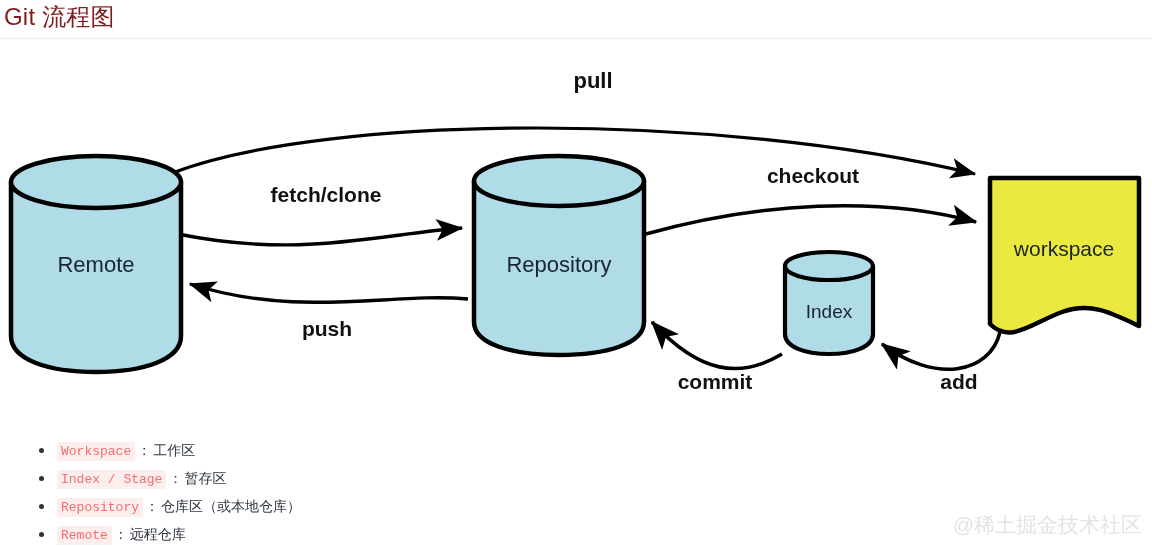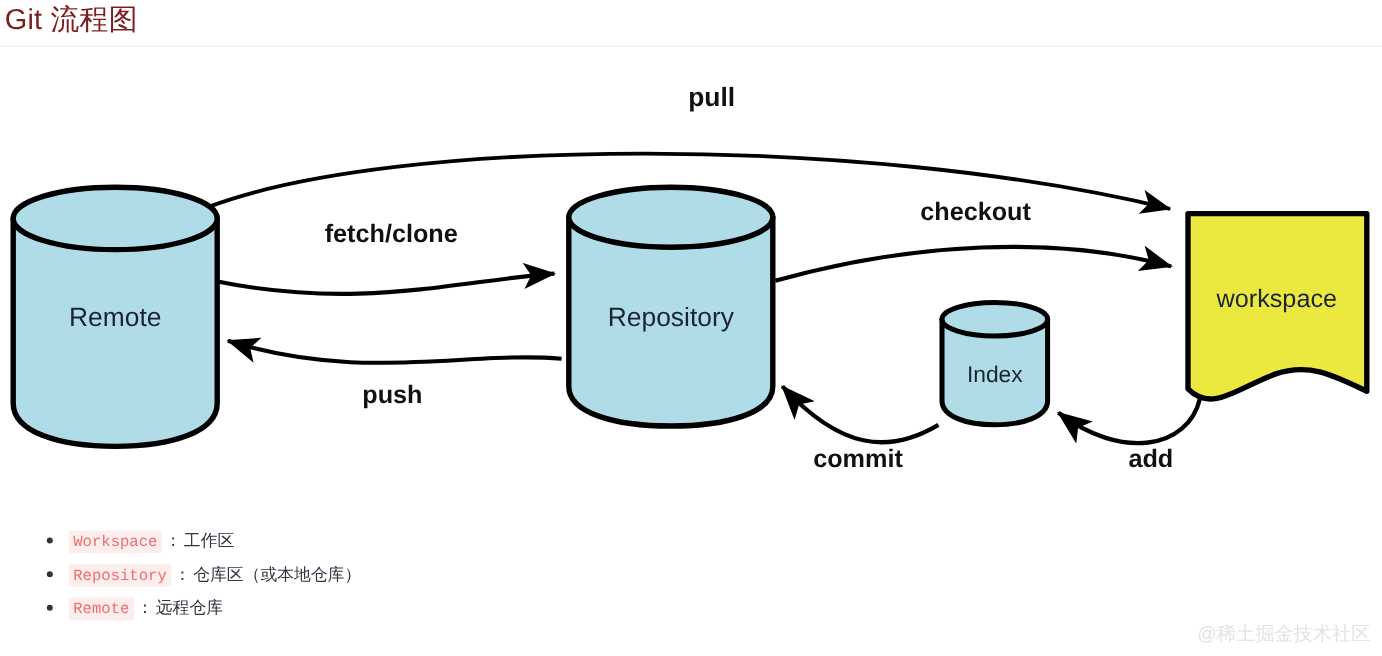--- a/index.html
+++ b/index.html
@@ -39,21 +39,21 @@
   code.inline{
     font-family:"Liberation Mono","DejaVu Sans Mono",monospace;
     font-size:13px;color:#f26d6d;background:#fdeeee;
     padding:2px 4px;border-radius:2px;
   }
   .cn{font-size:14px;color:#2f3640;}
   .sep{font-size:14px;color:#2f3640;padding:0 2px;}
   
   #watermark{
     position:absolute;right:10px;bottom:8px;
-    font-size:16px;color:#e3e3e3;
+    font-size:21px;color:#e3e3e3;
     font-family:"Liberation Sans","DejaVu Sans",sans-serif;
   }
 </style>
 </head>
 <body>
 
 <div id="page-title">Git 流程图</div>
 <div id="title-divider"></div>
 
 <div id="diagram">
@@ -126,20 +126,23 @@
 
   <text x="959" y="345" text-anchor="middle" font-family="Liberation Sans, sans-serif" font-size="21" font-weight="bold" fill="#111">add</text>
 </svg>
 </div>
 
 <ul id="legend-list">
   <li>
     <code class="inline">Workspace</code><span class="sep">：</span><span class="cn">工作区</span>
   </li>
   <li>
+    <code class="inline">Index / Stage</code><span class="sep">：</span><span class="cn">暂存区</span>
+  </li>
+  <li>
     <code class="inline">Repository</code><span class="sep">：</span><span class="cn">仓库区（或本地仓库）</span>
   </li>
   <li>
     <code class="inline">Remote</code><span class="sep">：</span><span class="cn">远程仓库</span>
   </li>
 </ul>
 
 <div id="watermark">@稀土掘金技术社区</div>
 
 </body></html>

